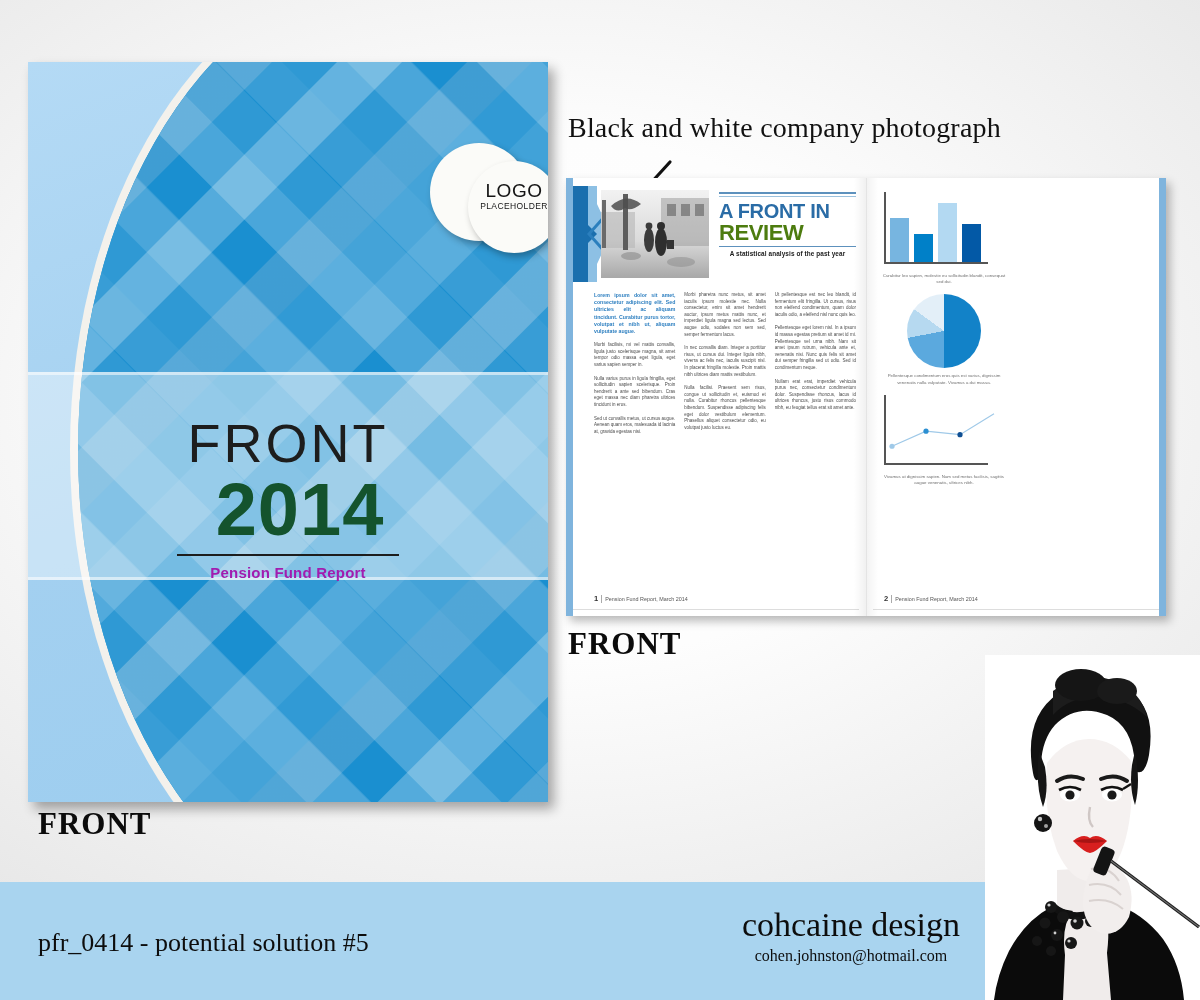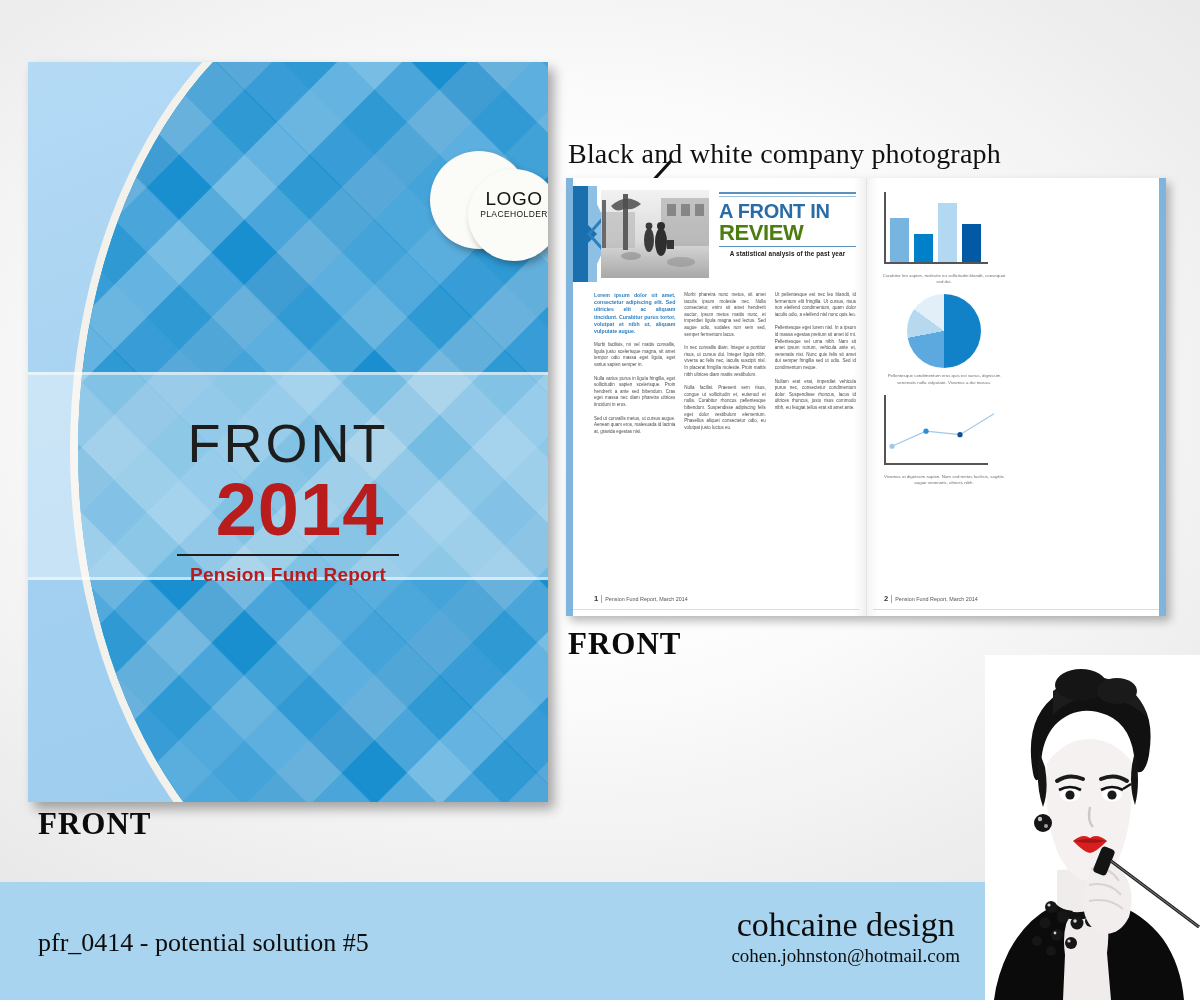--- a/index.html
+++ b/index.html
@@ -73,60 +73,60 @@
     background: rgba(255,255,255,0.40);
   }
   .cover-band-line-top, .cover-band-line-bot {
     position:absolute; left:0; width:100%; height:3px;
     background: rgba(255,255,255,0.55);
   }
   .cover-band-line-top { top: 310px; }
   .cover-band-line-bot { top: 515px; }
 
   
-  #logo-group { position: absolute; left: 400px; top: 85px; width: 140px; height: 115px; }
+  #logo-group { position: absolute; left: 400px; top: 77px; width: 140px; height: 115px; }
   .logo-circle {
     position: absolute; border-radius: 50%;
     background: #fbfbf8;
     box-shadow: 3px 4px 7px rgba(0,0,0,0.30);
   }
   .logo-circle.a { left: 2px;  top: 4px;  width: 98px; height: 98px; }
   .logo-circle.b { left: 40px; top: 22px; width: 92px; height: 92px; }
   .logo-text {
     position: absolute; left: 40px; top: 42px; width: 92px;
     text-align: center; color: #141414; z-index: 3;
   }
   .logo-text .l1 { font-size: 19px; letter-spacing: 0.5px; line-height: 20px; }
   .logo-text .l2 { font-size: 8.5px; letter-spacing: 0.4px; font-weight: 400; }
 
   
   #cover-title { position: absolute; left: 0; top: 352px; width: 100%; text-align: center; z-index: 4; }
   #cover-title .month {
     font-size: 54px; font-weight: 400; letter-spacing: 3px; color: #1d1d1d; line-height: 58px;
   }
   #cover-title .year {
-    font-size: 74px; font-weight: 700; letter-spacing: 1px; color: #b91c1c; line-height: 76px; padding-left: 24px;
+    font-size: 74px; font-weight: 700; letter-spacing: 1px; color: #14532d; line-height: 76px; padding-left: 24px;
   }
   #cover-title .rule {
     width: 222px; height: 2px; background: #1d1d1d; margin: 6px auto 8px auto;
   }
   #cover-title .subtitle {
-    font-size: 19px; font-weight: 700; color: #b91c1c; letter-spacing: 0.2px;
+    font-size: 15px; font-weight: 700; color: #a21caf; letter-spacing: 0.2px;
   }
 
   
   #front-label {
     position: absolute; left: 38px; top: 806px;
     font-family: "Liberation Serif", serif;
     font-size: 31px; font-weight: 700; letter-spacing: 1px; color: #0b0b0b;
   }
 
   
   #annotation-text {
-    position: absolute; left: 568px; top: 138px;
+    position: absolute; left: 568px; top: 112px;
     font-family: "Liberation Serif", serif;
     font-size: 28px; color: #111; letter-spacing: 0.2px;
   }
   #annotation-arrow { position: absolute; left: 608px; top: 158px; width: 70px; height: 60px; }
 
   
   #spread {
     position: absolute;
     left: 566px; top: 178px;
     width: 600px; height: 438px;
@@ -214,21 +214,21 @@
   #footer-left-text {
     position: absolute; left: 38px; bottom: 42px;
     font-family: "Liberation Serif", serif;
     font-size: 26px; color: #0d0d0d;
   }
   #brand-block {
     position: absolute; right: 240px; bottom: 32px; text-align: center;
     font-family: "Liberation Serif", serif;
   }
   #brand-block .brand-name { font-size: 34px; color: #0d0d0d; line-height: 38px; }
-  #brand-block .brand-mail { font-size: 19px; color: #0d0d0d; line-height: 24px; }
+  #brand-block .brand-mail { font-size: 16px; color: #0d0d0d; line-height: 24px; }
 
   
   #portrait {
     position: absolute; right: 0; bottom: 0; width: 215px; height: 345px;
     overflow: hidden;
   }
 </style>
 </head>
 <body>
 

